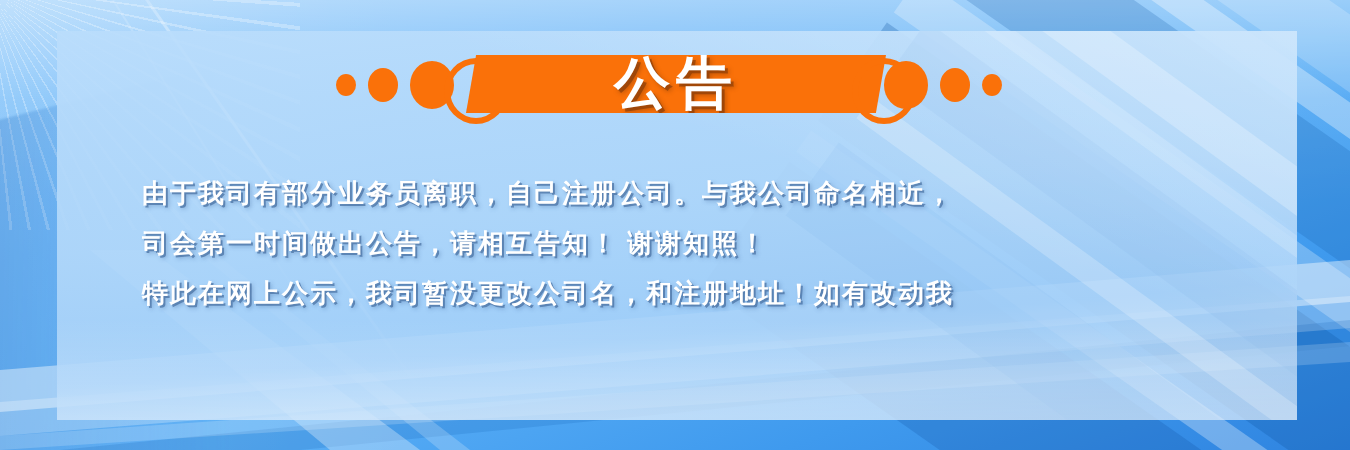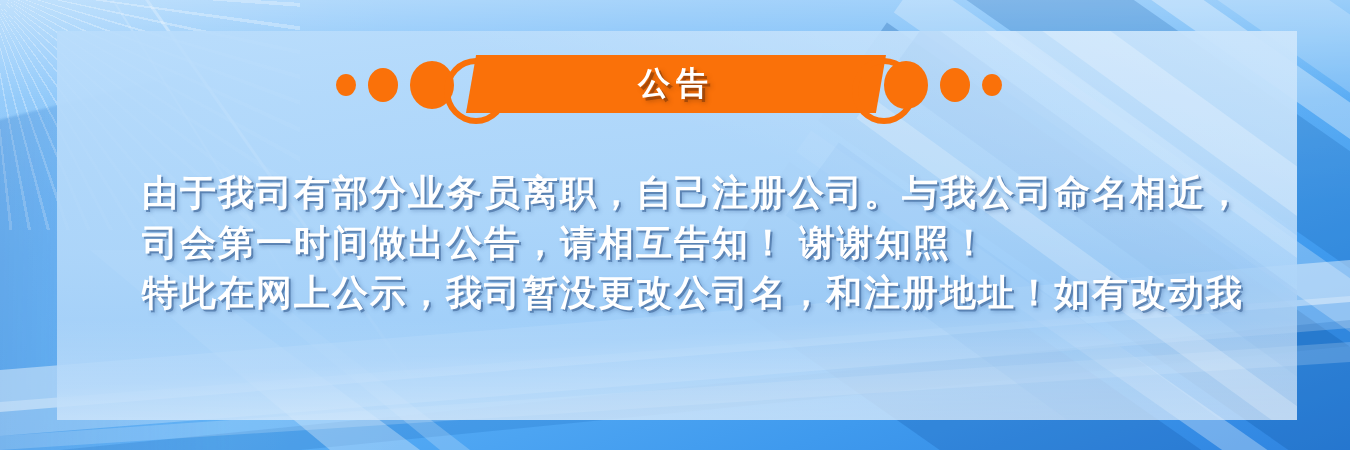--- a/index.html
+++ b/index.html
@@ -210,43 +210,43 @@
   .bar-title {
     position: absolute;
     left: 0;
     top: 0;
     width: 100%;
     height: 58px;
     display: flex;
     align-items: center;
     justify-content: center;
     color: #ffffff;
-    font-size: 32px;
+    font-size: 56px;
     font-weight: bold;
     letter-spacing: 6px;
     text-shadow: 3px 3px 0 rgba(120, 52, 10, 0.55), 4px 4px 5px rgba(80, 35, 5, 0.35);
     font-family: "DejaVu Sans", "Liberation Sans", sans-serif;
   }
 
   
   .body-text {
     position: absolute;
     left: 142px;
     top: 168px;
     width: 1090px;
   }
   .body-line {
     color: #ffffff;
-    font-size: 36px;
+    font-size: 26px;
     font-weight: bold;
     line-height: 50px;
     letter-spacing: 2px;
     white-space: nowrap;
     text-shadow: 2px 2px 0 rgba(70, 110, 160, 0.70), 3px 3px 4px rgba(40, 80, 140, 0.35);
-    font-family: Liberation Serif, serif;
+    font-family: Liberation Sans, sans-serif;
   }
 </style>
 </head>
 <body>
 
 <div class="banner">
 
   <div class="bg-layer bg-sheen"></div>
   <div class="rays"></div>
   <div class="contrail"></div>

